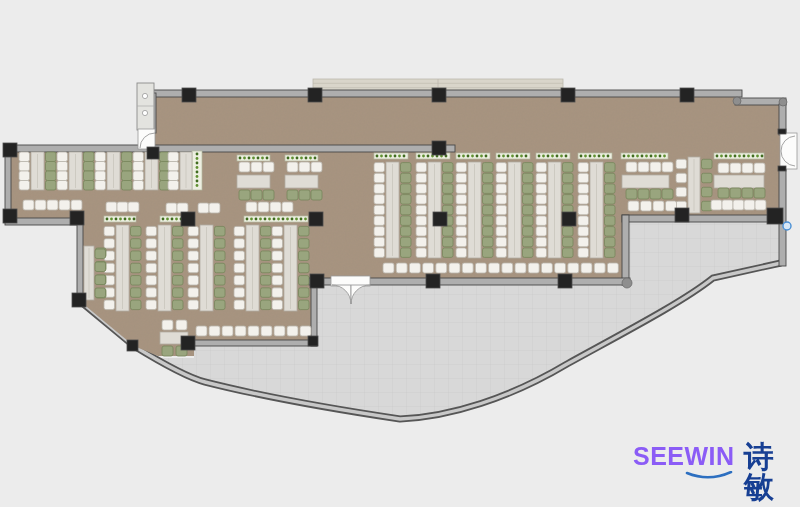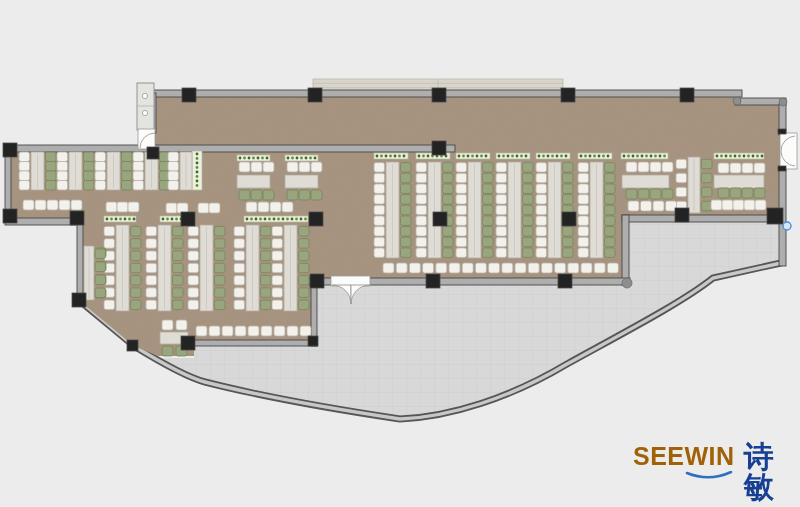--- a/index.html
+++ b/index.html
@@ -588,19 +588,19 @@
         <rect x="778" y="129" width="8" height="5" fill="#232323" stroke="#4d4d4d" stroke-width="0.8"></rect>
         <rect x="778" y="166" width="8" height="5" fill="#232323" stroke="#4d4d4d" stroke-width="0.8"></rect>
         <circle cx="737" cy="101" r="4" fill="#8e8e8e" stroke="#6c6c6c" stroke-width="0.8"></circle>
         <circle cx="783" cy="102" r="4" fill="#8e8e8e" stroke="#6c6c6c" stroke-width="0.8"></circle>
         <circle cx="627" cy="283" r="5" fill="#8e8e8e" stroke="#6c6c6c" stroke-width="0.8"></circle>
         <circle cx="787" cy="226" r="4" fill="#d7e7f7" stroke="#4a8fd4" stroke-width="1.4"></circle>
       </g>
   </svg>
 
   <div class="logo">
-    <span class="wordmark" style="color: #a16207;">SEEWIN</span>
+    <span class="wordmark" style="color: #8b5cf6;">SEEWIN</span>
     <svg class="swoosh" viewBox="0 0 48 10">
       <path id="swoosh-path" d="M 2,2 Q 24,11 46,1" fill="none" stroke-width="2.6" stroke-linecap="round" stroke="#2d6fc0"></path>
     </svg>
     <span class="cn" style="color: rgb(23, 63, 147);">诗敏</span>
   </div>
 </div>
 
 </body></html>

